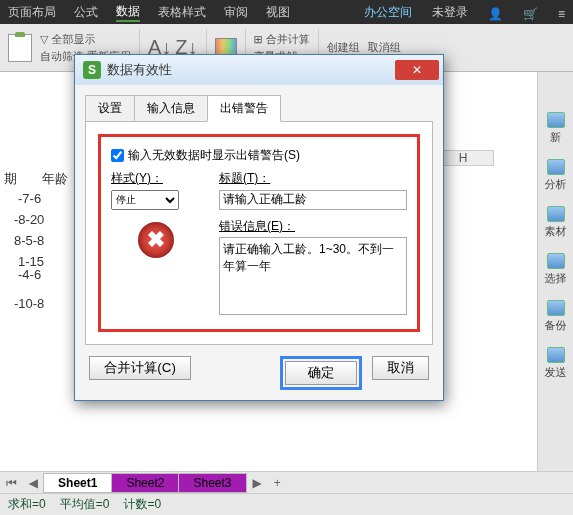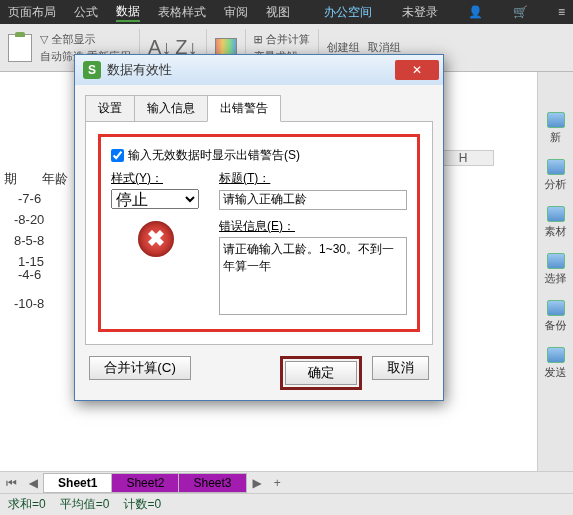--- a/index.html
+++ b/index.html
@@ -1,21 +1,21 @@
 <!DOCTYPE html>
 <html><head>
 <meta charset="utf-8">
 <style>
 * { margin: 0; padding: 0; box-sizing: border-box; font-family: "Microsoft YaHei", sans-serif; }
 body { width: 573px; height: 515px; background: #f0f0f0; overflow: hidden; position: relative; }
 
 .menubar { background: #2d2d2d; height: 24px; display: flex; align-items: center; padding: 0 8px; color: #ccc; font-size: 12px; gap: 18px; }
 .menubar .item { cursor: pointer; }
 .menubar .item.active { color: #fff; border-bottom: 2px solid #4a9e3f; }
-.menubar .right { margin-left: auto; display: flex; gap: 30px; align-items: center; }
+.menubar .right { margin-left: auto; display: flex; gap: 20px; align-items: flex-end; }
 
 .ribbon { background: #e8e8e8; height: 48px; display: flex; align-items: center; padding: 4px 8px; gap: 8px; border-bottom: 1px solid #bbb; font-size: 12px; color: #555; }
 .ribbon-sep { width: 1px; height: 38px; background: #ccc; }
 .ribbon-group { display: flex; flex-direction: column; gap: 2px; }
 .ribbon-item { display: flex; align-items: center; gap: 3px; font-size: 11px; }
 .clipboard-icon { width: 24px; height: 28px; background: #fff; border: 1px solid #999; position: relative; }
 .clipboard-icon::before { content:""; position:absolute; top:-3px; left:6px; width:10px; height:5px; background:#7aa855; border-radius:2px 2px 0 0; }
 
 .spreadsheet { position: absolute; top: 72px; left: 0; right: 0; bottom: 44px; background: #fff; }
 .col-headers { display: flex; margin-left: 432px; margin-top: 78px; }
@@ -35,29 +35,29 @@
 .tab.active { background: #fff; border-bottom: 1px solid #fff; position: relative; z-index: 2; }
 
 .dialog-body { border: 1px solid #bbb; margin: 0 10px; padding: 12px; background: #fff; position: relative; top: -1px; }
 .redbox { border: 3px solid #e2322c; padding: 10px; }
 .chk-row { display: flex; align-items: center; gap: 4px; font-size: 12px; margin-bottom: 6px; }
 .group-label { font-size: 12px; margin-bottom: 4px; }
 .cols { display: flex; gap: 18px; }
 .col-left { width: 90px; }
 .col-right { flex: 1; }
 .lab { font-size: 12px; text-decoration: underline; margin-bottom: 2px; }
-.combo { width: 88px; height: 20px; font-size: 16px; }
+.combo { width: 68px; height: 20px; font-size: 10px; }
 .txtinput { width: 100%; height: 20px; font-size: 12px; border: 1px solid #aaa; padding: 1px 3px; }
 .err-ico { width: 36px; height: 36px; border-radius: 50%; background: radial-gradient(#e85a52,#b01f17); display: flex; align-items: center; justify-content: center; color: #fff; font-size: 22px; font-weight: bold; margin: 12px auto 0 auto; box-shadow: inset 0 0 6px rgba(0,0,0,0.4); }
 .txtarea { width: 100%; height: 78px; font-size: 12px; border: 1px solid #aaa; padding: 3px; resize: none; }
 
 .dlg-buttons { display: flex; padding: 10px 14px; gap: 10px; font-size: 12px; }
 .btn { height: 24px; border: 1px solid #999; background: linear-gradient(#fff,#e4e4e4); padding: 0 14px; cursor: pointer; }
 .spacer { flex: 1; }
-.btn-ok-wrap { border: 3px solid #7f1d1d; padding: 2px; }
+.btn-ok-wrap { border: 3px solid #3b82f6; padding: 2px; }
 
 .sheet-tabs { position: absolute; left: 0; right: 0; bottom: 22px; height: 22px; background: #e8e8e8; display: flex; align-items: center; font-size: 12px; border-top: 1px solid #ccc; }
 .stab { padding: 2px 14px; border: 1px solid #bbb; background: #a21caf; margin-left: -1px; cursor: pointer; }
 .stab.active { background: #fff; font-weight: bold; }
 .stab-ctrl { padding: 0 6px; color: #666; cursor: pointer; }
 
 .statusbar { position: absolute; left: 0; right: 0; bottom: 0; height: 22px; background: #e8e8e8; display: flex; align-items: center; font-size: 12px; color: #14532d; padding: 0 8px; gap: 14px; border-top: 1px solid #ccc; }
 
 .faint-cell { position:absolute; font-size:13px; color:#333; }
 </style>

